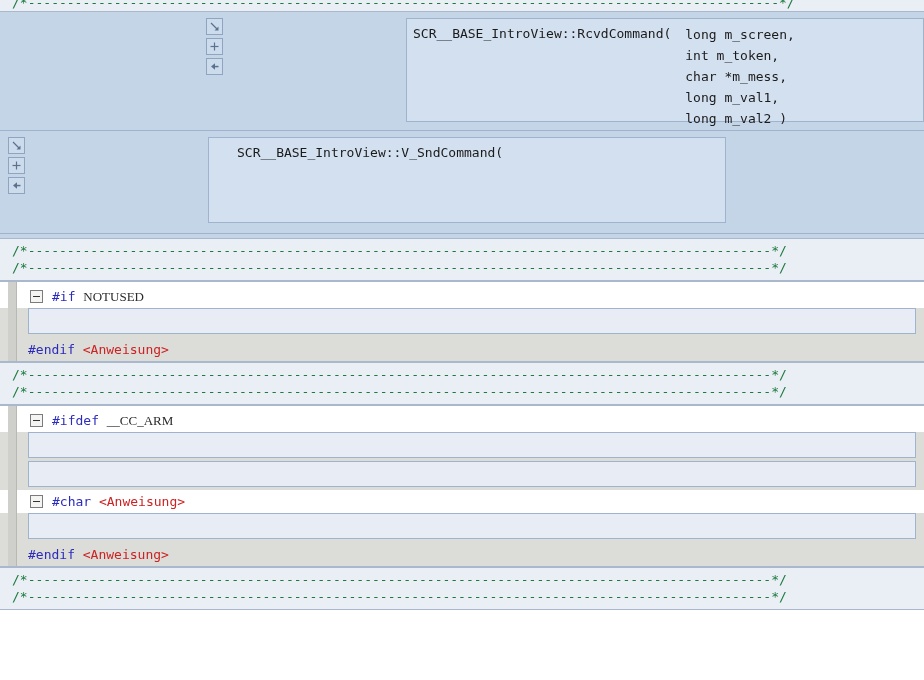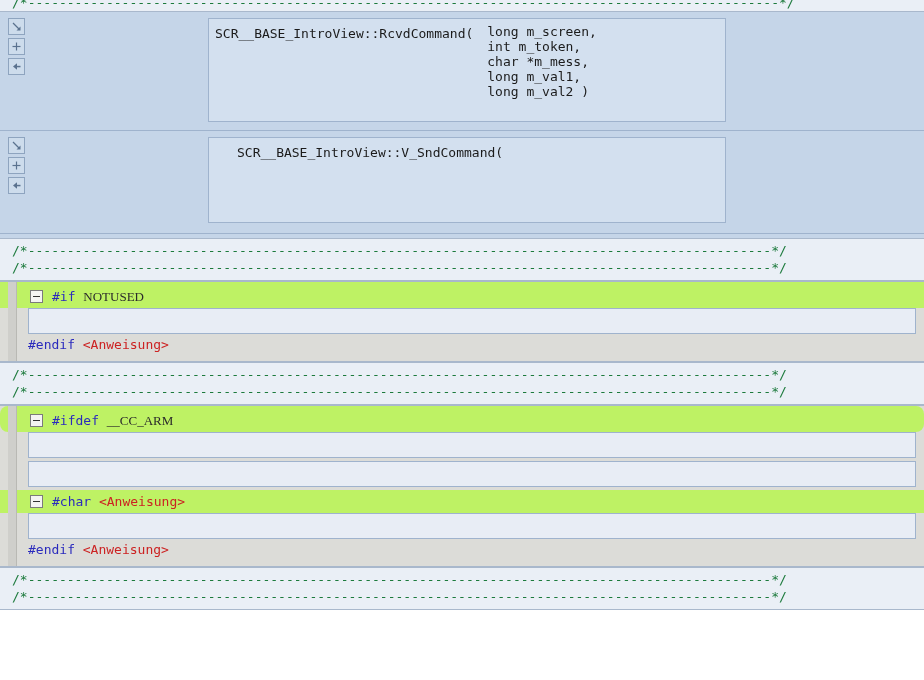--- a/index.html
+++ b/index.html
@@ -64,41 +64,41 @@
   }
   .signame{
     white-space:pre;
     color:#1b1b1b;
     line-height:19px;
     font-size:13px;
   }
   .sigargs{
     white-space:pre;
     color:#1b1b1b;
-    line-height:15px;
+    line-height:21px;
     font-size:13px;
     margin-left:14px;
   }
 
   
   .pp-block{
     background:#dcdcd8;
     border-top:1px solid #a9b8cc;
     border-bottom:1px solid #a9b8cc;
     position:relative;
   }
   .pp-leftbar{
     position:absolute;left:8px;top:0;bottom:0;width:8px;
     background:#cfcfcb;border-right:1px solid #b9b9b4;
   }
   .pp-head{
     display:flex;align-items:center;
     height:23px;
     padding-left:30px;
-    background:#bef264;
+    background:#ffffff;
     white-space:pre;
   }
   .collapse{
     width:13px;height:13px;
     box-sizing:border-box;
     border:1px solid #7b7b7b;
     background:#f4f4f2;
     margin-right:9px;
     display:flex;align-items:center;justify-content:center;
     flex:0 0 13px;
@@ -113,21 +113,21 @@
   .pp-slot{
     height:26px;
     margin:0 8px 3px 28px;
     background:#e8edf5;
     border:1px solid #9fb3cd;
     box-sizing:border-box;
     cursor:text;
   }
   .pp-foot{
     height:24px;
-    display:flex;
+    display:flex;align-items:center;
     padding-left:28px;
     background:#dcdcd8;
     white-space:pre;
   }
 
   
   .top-sliver{
     height:11px;
     background:#eaeff6;
     border-bottom:1px solid #a9b8cc;
@@ -141,21 +141,21 @@
 </style>
 </head>
 <body>
 
 <div class="page">
 
   <div class="top-sliver">
     <div class="comment-line">/*------------------------------------------------------------------------------------------------*/</div>
   </div>
 
-  <div class="func-sect" style="height:118px;">
+  <div class="func-sect" style="height:118px;justify-content:flex-end;">
     <div class="gutter">
       <div class="minibtn">
         <svg width="11" height="11" viewBox="0 0 11 11">
             <line x1="2" y1="2" x2="8.5" y2="8.5" stroke="#5a728f" stroke-width="1.2"></line>
             <polygon points="9.5,9.5 5.5,9.5 9.5,5.5" fill="#5a728f"></polygon>
           </svg>
       </div>
       <div class="minibtn">
         <svg width="11" height="11" viewBox="0 0 11 11">
             <line x1="5.5" y1="1.5" x2="5.5" y2="9.5" stroke="#5a728f" stroke-width="1.2"></line>
@@ -226,21 +226,21 @@
   </div>
 
   <div class="comment-block">
     <div class="comment-line">/*-----------------------------------------------------------------------------------------------*/</div>
     <div class="comment-line">/*-----------------------------------------------------------------------------------------------*/</div>
   </div>
 
   <div class="pp-block">
     <div class="pp-leftbar"></div>
 
-    <div class="pp-head" style="padding-top:3px;border-radius:8px;">
+    <div class="pp-head" style="padding-top:3px;">
       <span class="collapse"><i></i></span>
       <span class="kw">#ifdef</span><span>&nbsp;</span><span class="ident">__CC_ARM</span>
     </div>
     <div class="pp-slot"></div>
 
     <div class="pp-slot"></div>
 
     <div class="pp-head">
       <span class="collapse"><i></i></span>
       <span class="kw">#char</span><span>&nbsp;</span><span class="placeholder">&lt;Anweisung&gt;</span>

